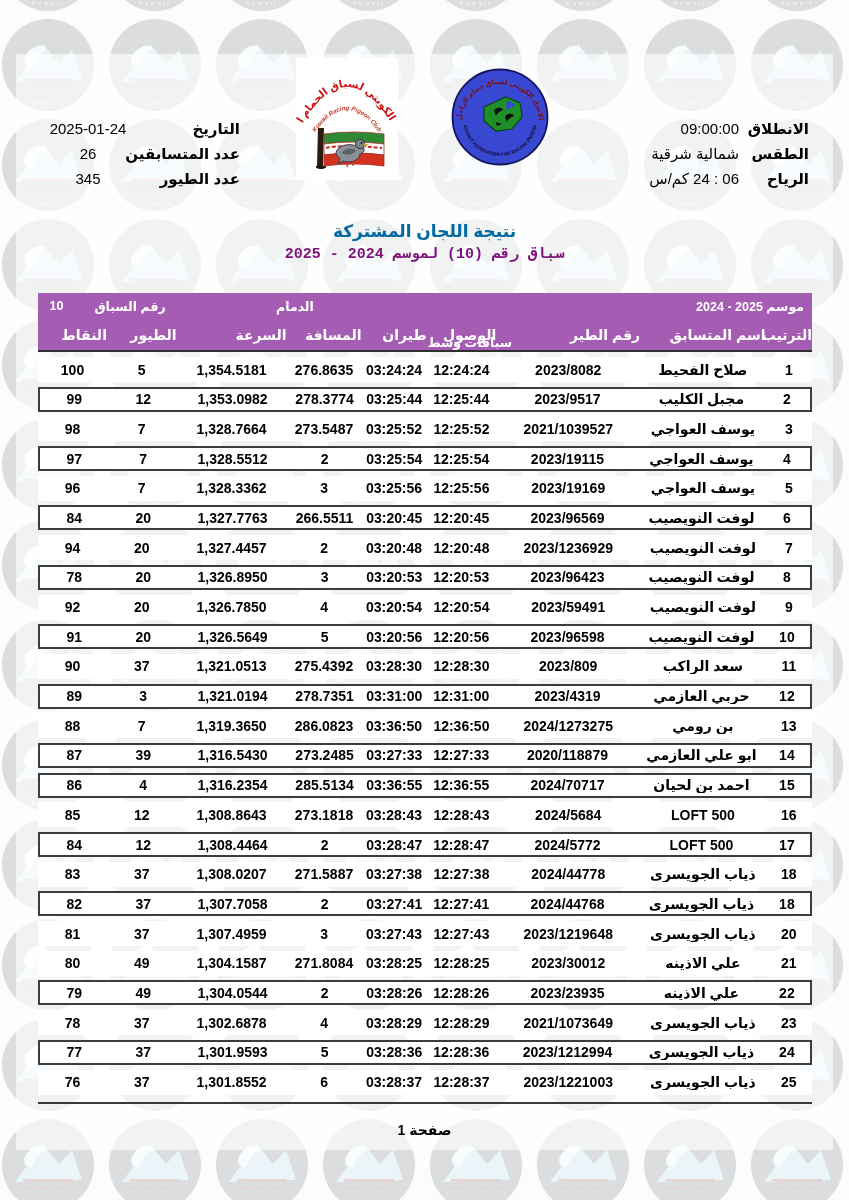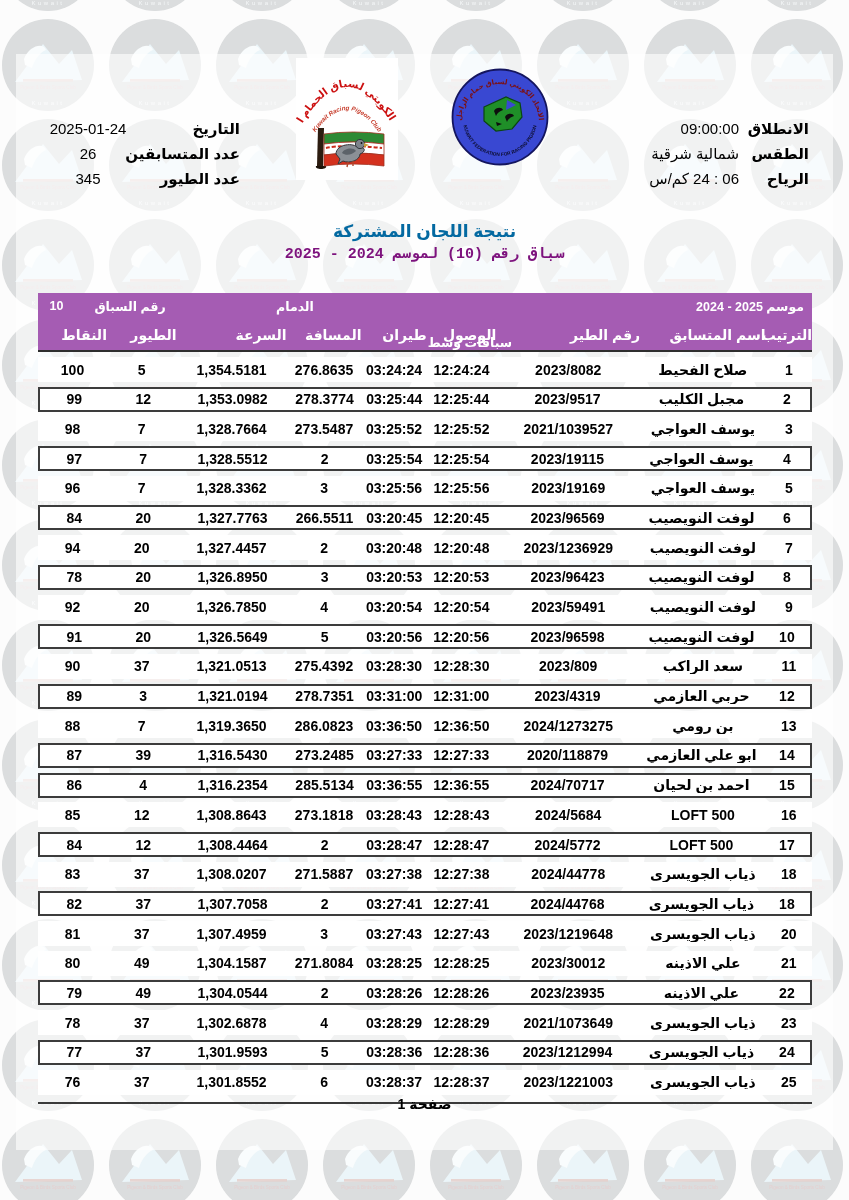--- a/index.html
+++ b/index.html
@@ -50,21 +50,21 @@
 
   .rows{position:absolute;left:38px;top:357px;width:774px;}
   .trow{display:grid;grid-template-columns:6% 16.2% 18.6% 9% 8.4% 9.7% 14.2% 9% 8.9%;
     height:25px;align-items:center;background:#ffffff;margin-bottom:4.7px;
     direction:rtl;box-sizing:border-box;}
   .trow.boxed{border:2px solid #3c3c3c;}
   .tcell{text-align:center;font-weight:bold;font-size:14px;color:#000;white-space:nowrap;overflow:hidden;}
 
   .bottom-rule{position:absolute;left:38px;top:1102px;width:774px;height:0;
     border-top:2px solid #3a3a3a;}
-  .page-footer{position:absolute;left:0;top:1096px;width:100%;text-align:center;
+  .page-footer{position:absolute;left:0;top:1122px;width:100%;text-align:center;
     font-weight:bold;font-size:14px;}
 </style>
 </head>
 <body>
 
 <div class="wm-layer">
   <svg width="849" height="1200" xmlns="http://www.w3.org/2000/svg">
     <defs>
       <pattern id="wm" width="107" height="100" patternUnits="userSpaceOnUse" patternTransform="translate(-5,18)">
         <g opacity="0.5">

